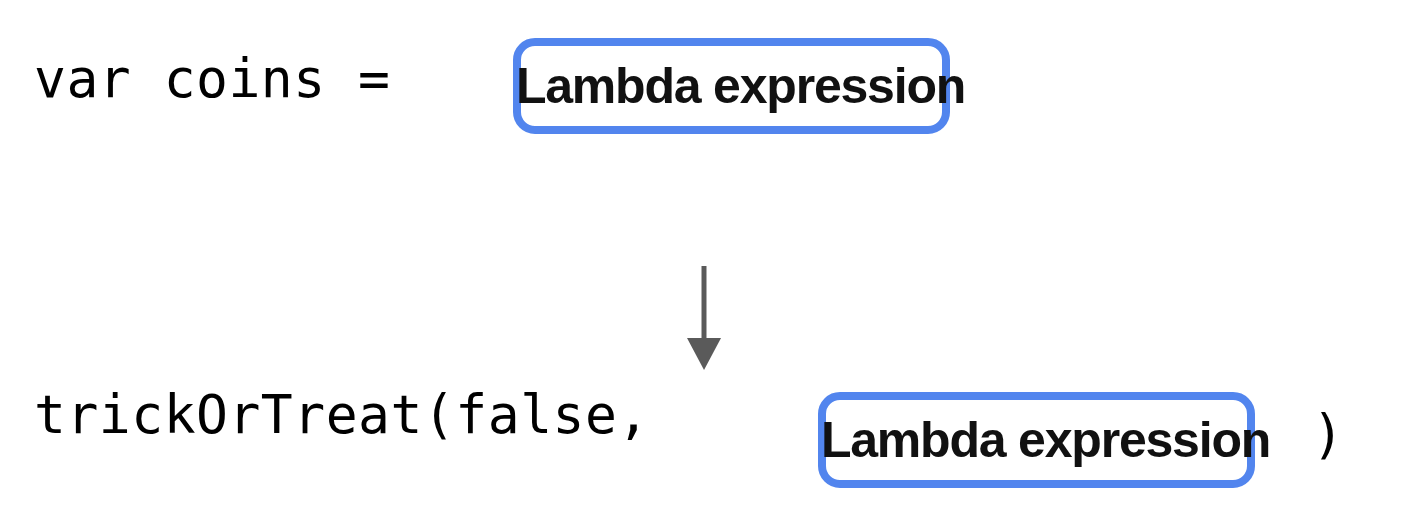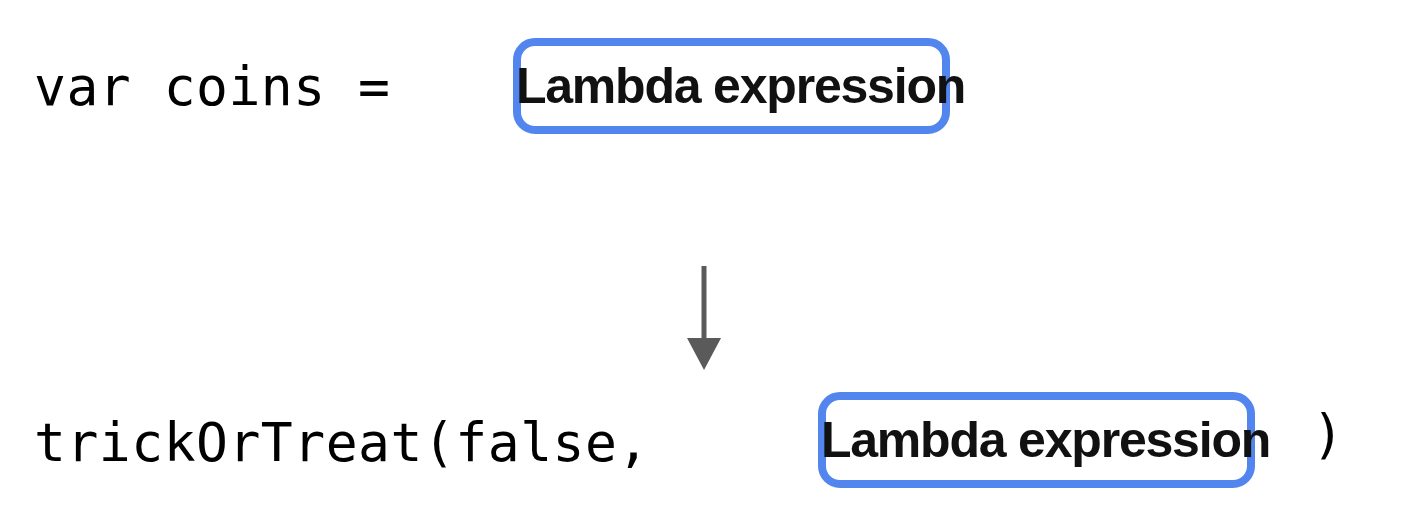--- a/index.html
+++ b/index.html
@@ -18,21 +18,20 @@
     position: relative;
     width: 1424px;
     height: 510px;
     background: #ffffff;
   }
 
   
   .code-row {
     position: absolute;
     display: flex;
-    align-items: center;
     white-space: pre;
   }
   .code-text {
     font-family: "DejaVu Sans Mono", "Liberation Mono", monospace;
     font-size: 53px;
     font-weight: 400;
     line-height: 1;
     letter-spacing: 0.5px;
     color: #000000;
     white-space: pre;
@@ -43,21 +42,21 @@
     top: 52px;
     height: 68px;
   }
   #row-call-before {
     left: 34px;
     top: 180px;
     height: 68px;
   }
   #row-call-after {
     left: 34px;
-    top: 408px;
+    top: 388px;
     height: 68px;
   }
 
   
   .chip {
     box-sizing: border-box;
     display: flex;
     align-items: center;
     justify-content: center;
     width: 437px;

